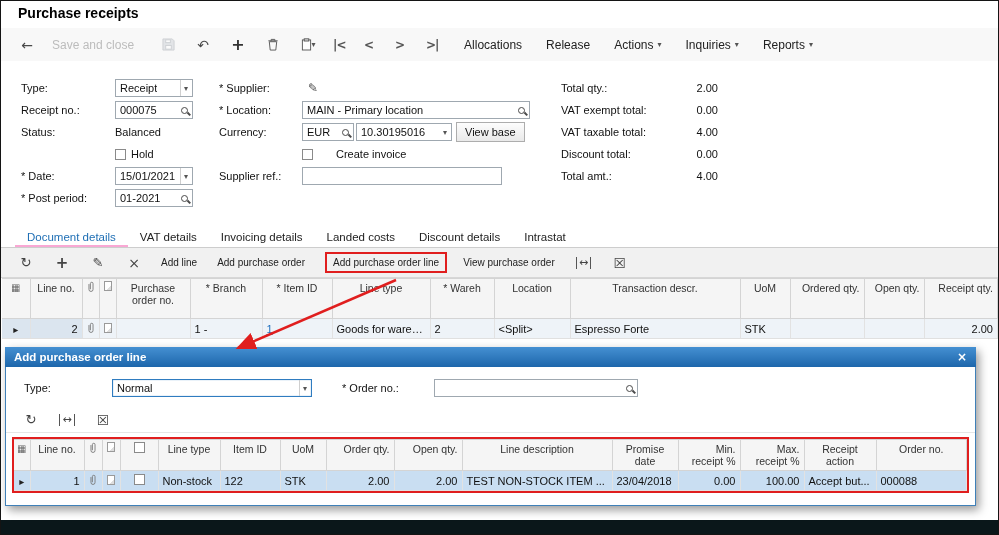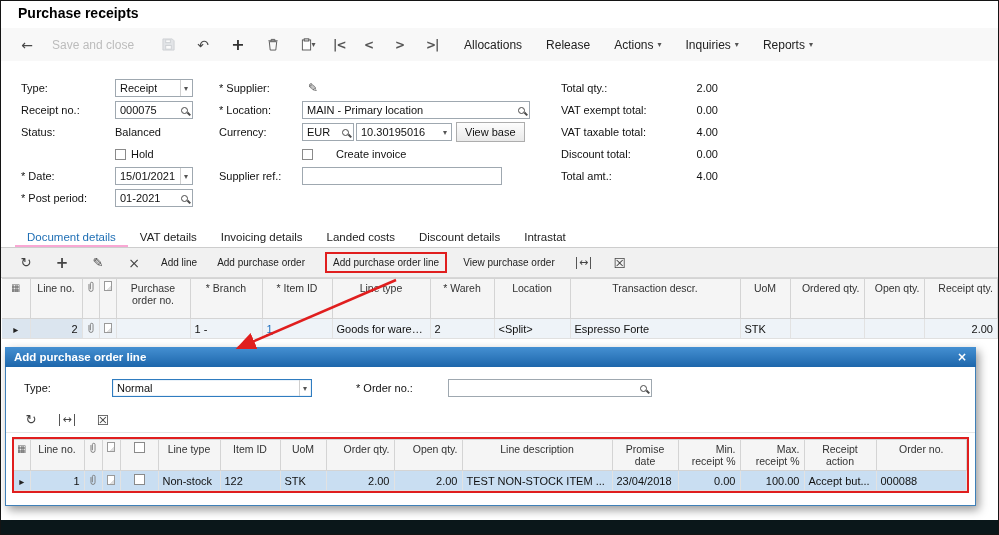--- a/index.html
+++ b/index.html
@@ -68,21 +68,21 @@
   .gridsel{font-size:10px;color:#666;font-family:"DejaVu Sans",sans-serif}
   .file-ic{display:inline-block;width:8px;height:10px;border:1px solid #9a9a9a;background:linear-gradient(135deg,#fff 70%,#ddd 71%)}
 
   
   .dialog{position:absolute;top:346px;left:4px;width:971px;box-shadow:3px 4px 9px rgba(0,0,0,.4);z-index:5}
   .dialog-title{height:20px;background:linear-gradient(#4590d2,#1d66ab);color:#fff;display:flex;align-items:center;justify-content:space-between;padding:0 9px;font-weight:bold;font-size:11.5px}
   .dlg-close{cursor:pointer;font-size:12px;font-weight:bold;font-family:"DejaVu Sans",sans-serif}
   .dialog-body{background:#fff;border:1px solid #3f80b8;border-top:none;padding:10px 0 12px 0}
   .dlg-form{display:flex;align-items:center;height:22px;padding-left:18px}
   .dlg-form .lbl1{width:88px}
-  .dlg-form .lbl2{width:92px;margin-left:44px}
+  .dlg-form .lbl2{width:92px;margin-left:30px}
   .dlg-toolbar{display:flex;align-items:center;height:26px;margin-top:8px;padding-left:16px;border-bottom:1px solid #e6e6e6}
   .red-box{margin:4px 6px 0 6px;border:2px solid #e01e1e}
   .dlg-grid{width:100%}
   .dlg-grid thead th{height:28px}
   .dlg-grid tbody tr{background:#c9def2}
 
   
   .arrow-overlay{position:absolute;left:0;top:0;pointer-events:none;z-index:10}
   .bottom-bar{position:absolute;left:0;right:0;bottom:0;height:14px;background:#0a171a}
 </style>

